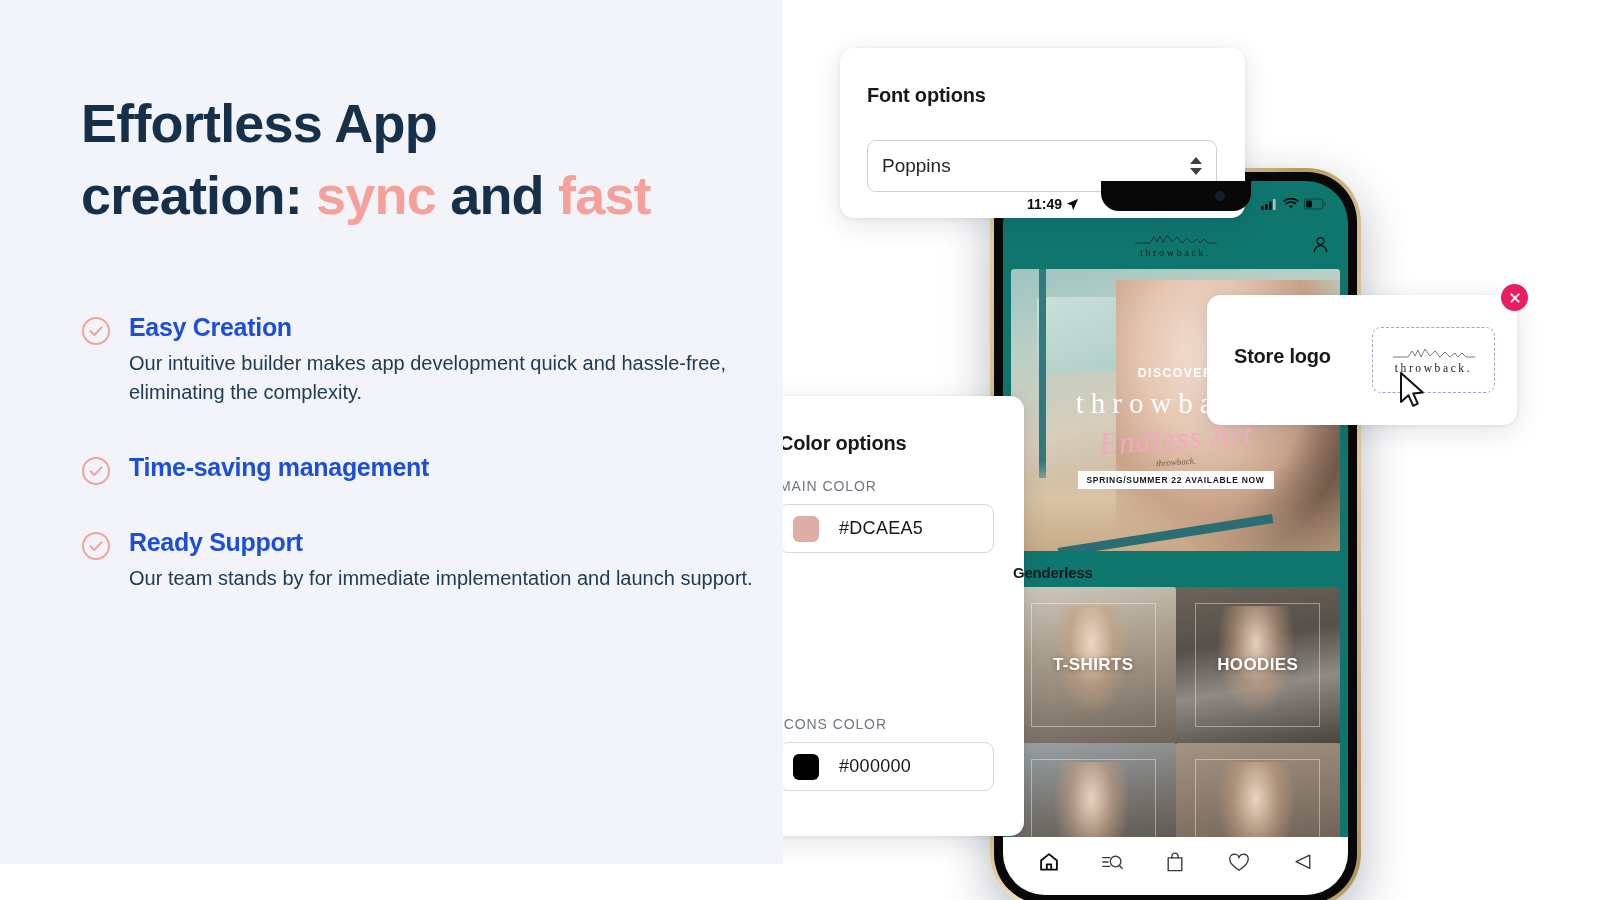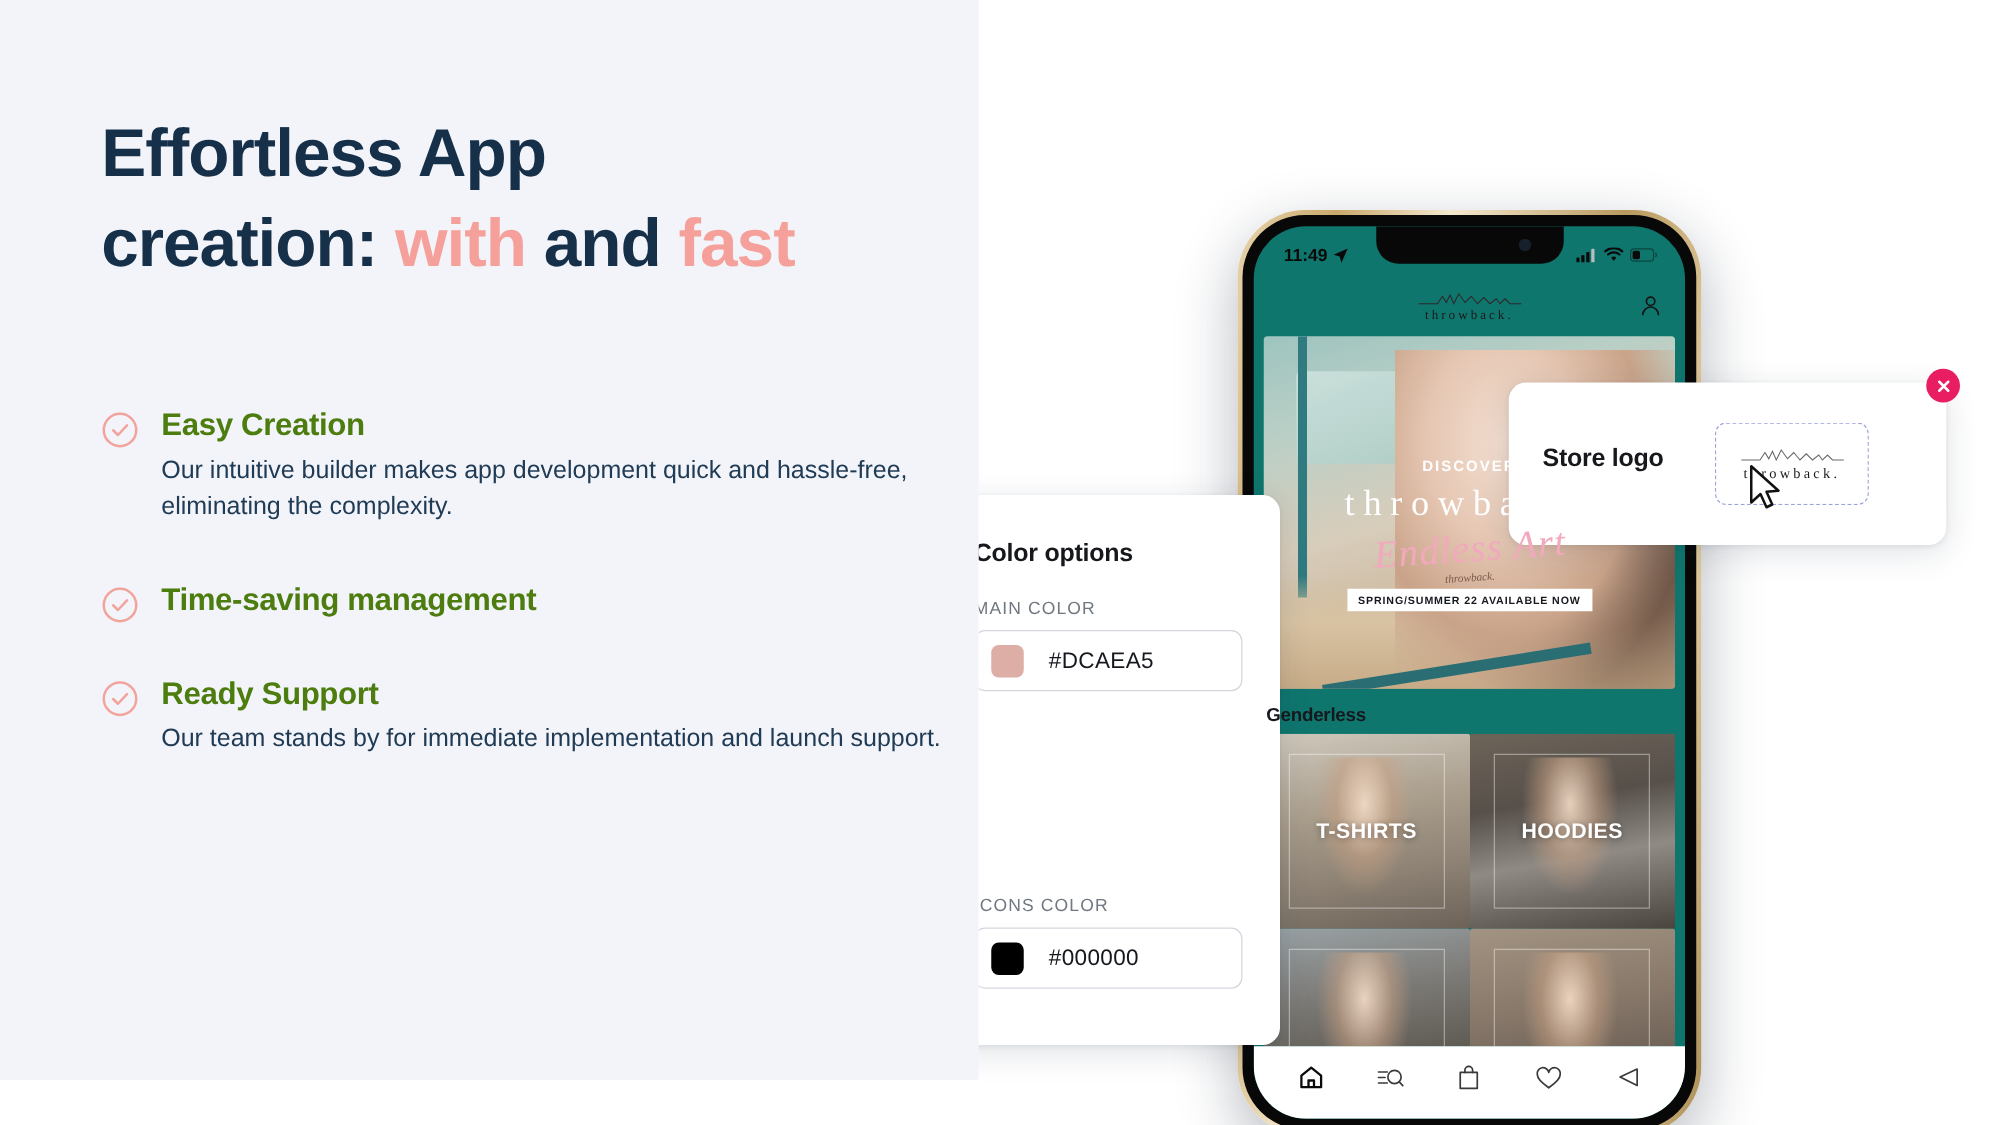--- a/index.html
+++ b/index.html
@@ -20,22 +20,22 @@
     font-size: 54px; line-height: 1.33; font-weight: 700;
     color: #16304a; letter-spacing: -0.8px;
   }
   #headline .accent { color: #f5a09a; }
 
   #feature-list { position: absolute; left: 81px; top: 312px; width: 680px; }
   .feature { position: relative; padding-left: 48px; margin-bottom: 45px; }
   .feature:last-child { margin-bottom: 0; }
   .check-icon { position: absolute; left: 0; top: 4px; width: 30px; height: 30px; }
   .feature-title {
-    font-size: 25px; font-weight: 700; color: #4d7c0f;
-    letter-spacing: -0.3px; margin-bottom: 7px; line-height: 1.2; margin-top: 13px;
+    font-size: 25px; font-weight: 700; color: #1d4ed8;
+    letter-spacing: -0.3px; margin-bottom: 7px; line-height: 1.2;
   }
   .feature-desc {
     font-size: 20px; line-height: 1.46; color: #203b55; font-weight: 400;
   }
 
   
   #right-panel {
     position: absolute; left: 783px; top: 0; width: 817px; height: 900px;
     background: #ffffff; overflow: hidden;
   }
@@ -70,21 +70,21 @@
   }
   .color-field {
     height: 49px; border: 1px solid #d3d7dd; border-radius: 9px;
     display: flex; align-items: center; padding: 0 13px;
   }
   .swatch { width: 26px; height: 26px; border-radius: 6px; flex: 0 0 auto; }
   .swatch.bordered { border: 1px solid #c9cdd3; }
   .color-value { font-size: 18px; color: #15181d; margin-left: 20px; letter-spacing: 0.3px; }
 
   
-  #logo-card { left: 424px; top: 306px; width: 350px; height: 130px; }
+  #logo-card { left: 424px; top: 295px; width: 310px; height: 130px; }
   #logo-card .card-title { position: absolute; left: 27px; top: 50px; }
   #logo-dropzone {
     position: absolute; left: 165px; top: 32px; width: 123px; height: 66px;
     border: 1.5px dashed #9aa2d8; border-radius: 9px;
     display: flex; flex-direction: column; align-items: center; justify-content: center;
   }
   .logo-squiggle { width: 84px; height: 13px; display: block; }
   .logo-word {
     font-family: "Liberation Serif", serif; font-size: 11.5px;
     letter-spacing: 2.6px; color: #1a1a1a; margin-top: 2px;
@@ -223,21 +223,21 @@
   }
   .tab-icon { display: flex; align-items: center; justify-content: center; width: 34px; height: 30px; }
 </style>
 </head>
 <body>
 
 <div id="left-panel">
 
   <h1 id="headline">
     <span>Effortless App</span><br>
-    <span>creation: </span><span class="accent">with</span><span> and </span><span class="accent">fast</span>
+    <span>creation: </span><span class="accent">sync</span><span> and </span><span class="accent">fast</span>
   </h1>
 
   <div id="feature-list">
 
     <div class="feature">
       <span class="check-icon">
         <svg viewBox="0 0 30 30" width="30" height="30">
           <circle cx="15" cy="15" r="13" fill="none" stroke="#f2a39c" stroke-width="2"></circle>
           <path d="M9.5 15.2 L13.4 19 L20.6 11.3" fill="none" stroke="#f2a39c" stroke-width="2" stroke-linecap="round" stroke-linejoin="round"></path>
         </svg>
@@ -385,20 +385,30 @@
             <svg width="22" height="20" viewBox="0 0 24 22">
               <path d="M20.5 3.5 L5.5 10.6 L20.5 18 Z" fill="none" stroke="#3a3a3a" stroke-width="1.5" stroke-linejoin="round"></path>
             </svg>
           </span>
         </div>
 
       </div>
     </div>
   </div>
 
+  <div class="card" id="font-card">
+    <div class="card-title">Font options</div>
+    <div id="font-select">
+      <span class="value">Poppins</span>
+      <span class="stepper">
+        <span class="tri tri-up"></span>
+        <span class="tri tri-down"></span>
+      </span>
+    </div>
+  </div>
 
   <div class="card" id="color-card">
     <div class="card-title">Color options</div>
 
     <div class="color-group" style="top:82px">
       <div class="color-label">MAIN COLOR</div>
       <div class="color-field">
         <span class="swatch" style="background:#DCAEA5"></span>
         <span class="color-value">#DCAEA5</span>
       </div>

